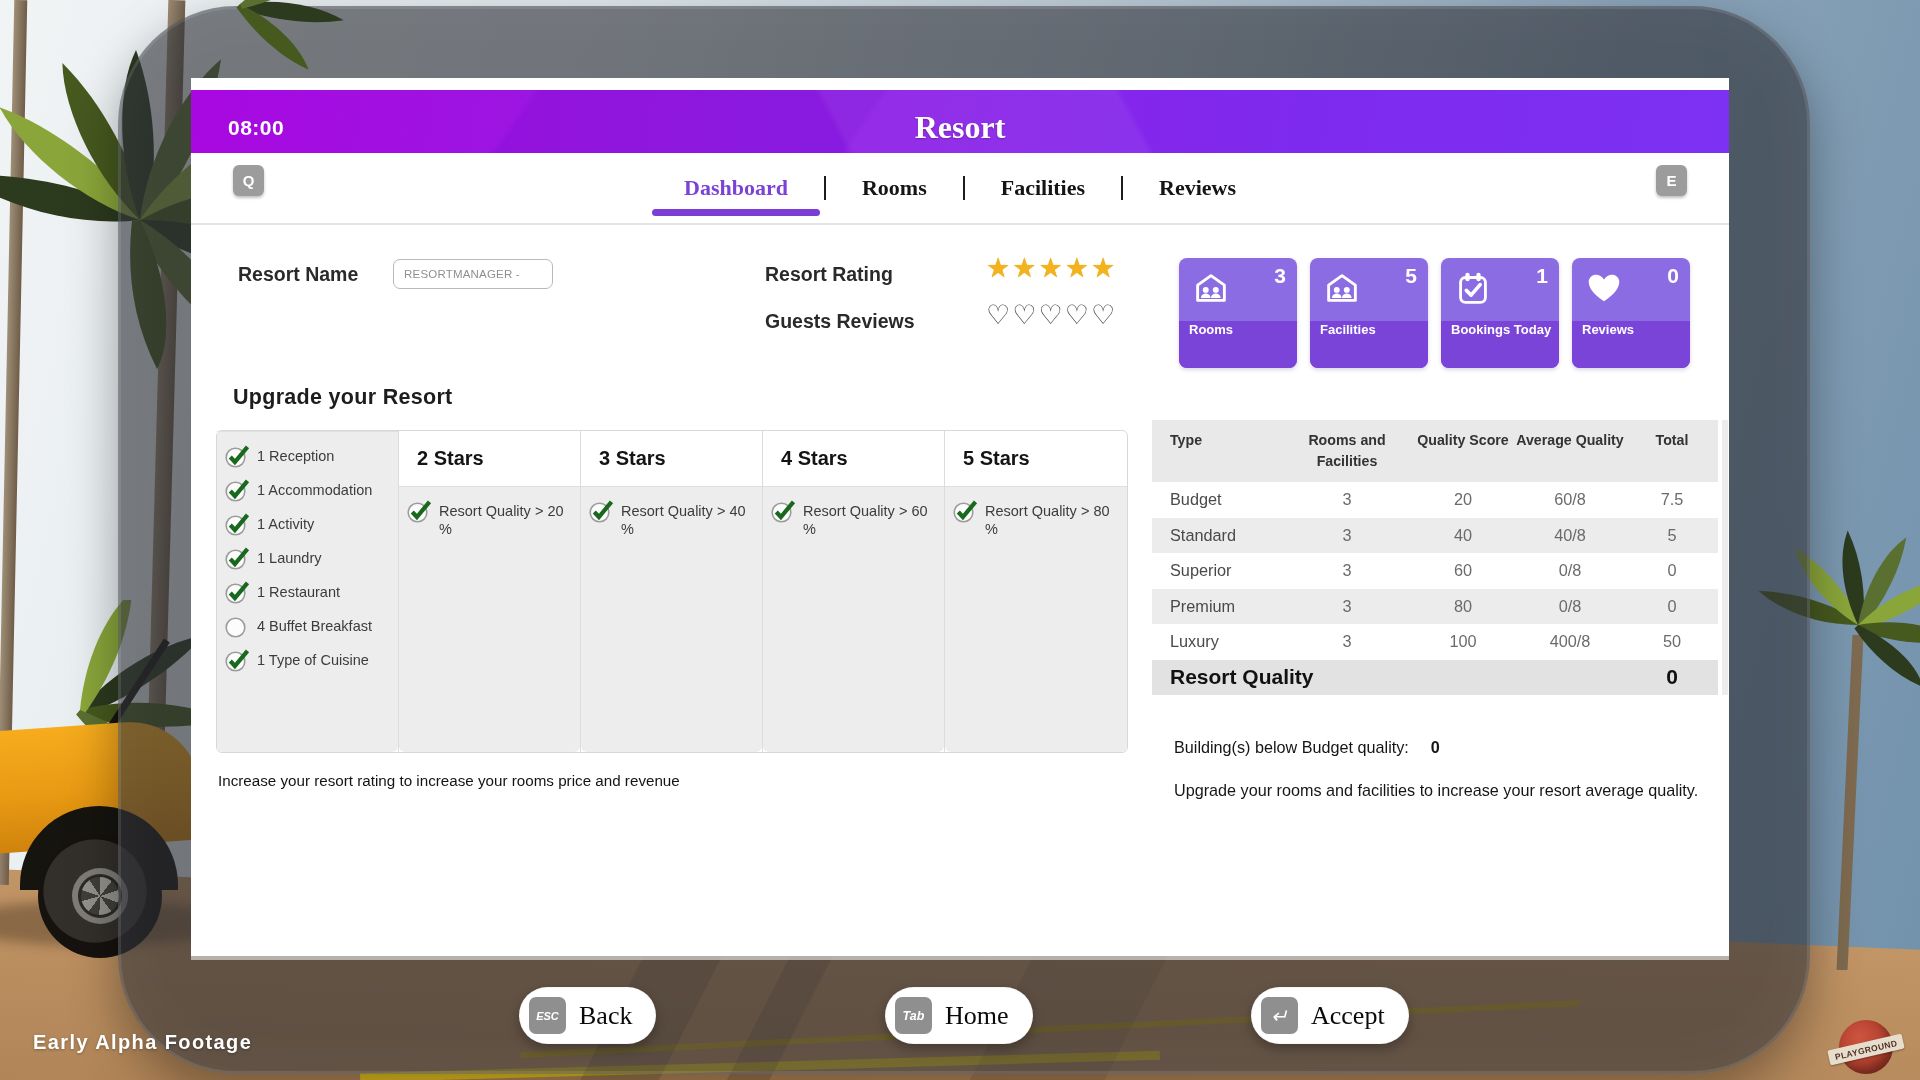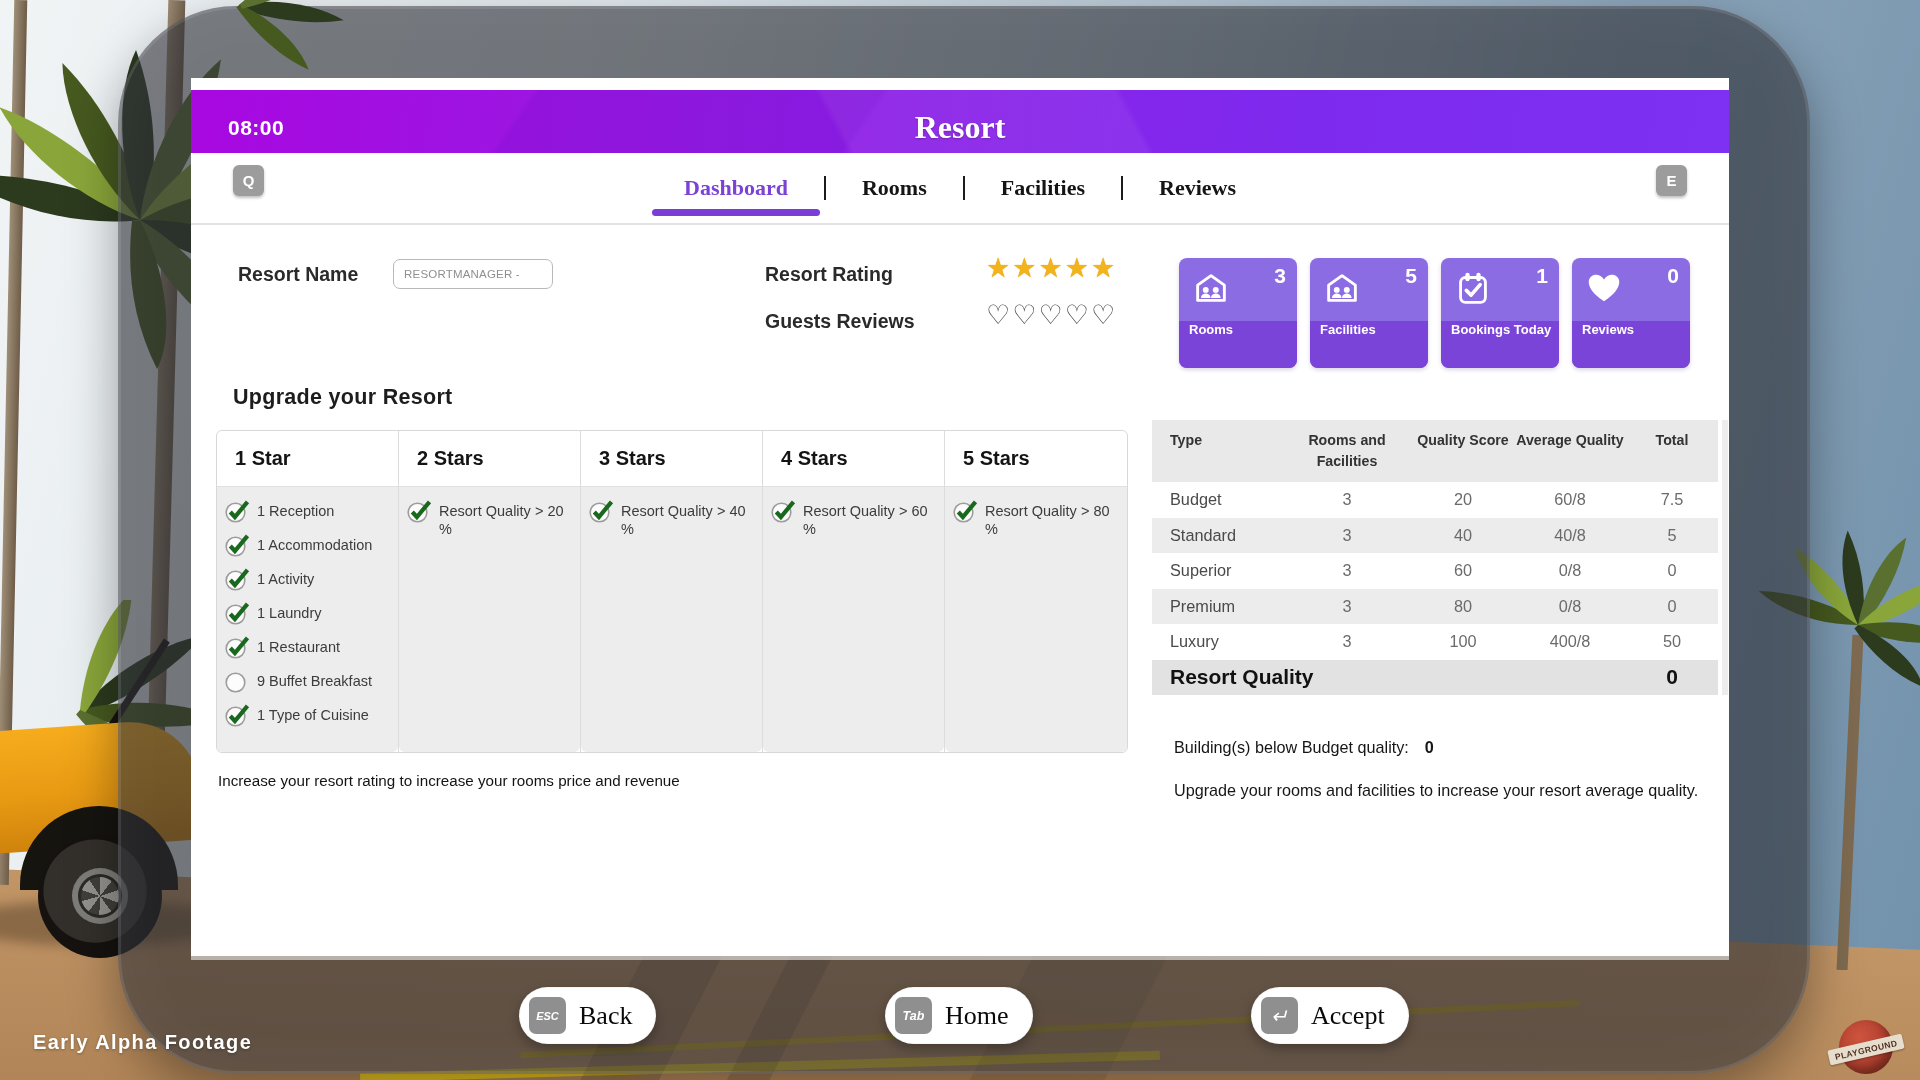--- a/index.html
+++ b/index.html
@@ -113,21 +113,21 @@
   .t-head{height:62px;background:#e9e9e9;font-size:14.2px;font-weight:700;color:#333;
           align-items:start;padding-top:0;}
   .t-head .t-cell{padding-top:10px;line-height:1.5;}
   .t-cell{text-align:center;font-size:16.3px;color:#6b6b6b;}
   .t-cell.first{text-align:left;padding-left:18px;color:#4a4a4a;}
   .t-head .t-cell{font-size:14.2px;color:#333;}
   .t-row.alt{background:#ececec;}
   .t-foot{background:#e2e2e2;grid-template-columns:474px 92px;font-weight:700;}
   .t-foot .t-cell{color:#111;font-size:21px;}
   
-  .note1{position:absolute;left:983px;top:660px;font-size:16.2px;color:#161616;display:flex;gap:16px;}
+  .note1{position:absolute;left:983px;top:660px;font-size:16.2px;color:#161616;display:flex;gap:22px;}
   .note1 b{font-weight:700;}
   .advice{position:absolute;left:983px;top:696px;width:548px;font-size:16.2px;color:#161616;line-height:32px;}
   
   .fbtn{position:absolute;top:987px;height:57px;border-radius:29px;background:#fff;display:flex;
         align-items:center;gap:13px;padding:0 24px 0 10px;cursor:pointer;
         box-shadow:0 5px 12px rgba(0,0,0,.28), inset 0 0 0 1px rgba(0,0,0,.04);}
   .fkey{width:37px;height:37px;border-radius:7px;background:#8f8f8f;color:#fff;display:flex;
         align-items:center;justify-content:center;font-weight:700;flex:0 0 37px;font-style:italic;}
   .fkey.small{font-size:11px;} .fkey.mid{font-size:12.5px;} .fkey.big{font-size:20px;font-weight:400;}
   .flabel{font-family:"Liberation Serif",serif;font-size:26px;color:#0a0a0a;}
@@ -342,21 +342,20 @@
               <path d="M22 36 C10 28 6 21 6 15.5 C6 10.8 9.8 8 13.6 8 C17 8 20 10 22 13 C24 10 27 8 30.4 8 C34.2 8 38 10.8 38 15.5 C38 21 34 28 22 36 Z" fill="#fff"></path>
             </svg></div>
           <div class="num">0</div>
           <div class="clabel">Reviews</div>
         </div>
       </div>
 
     <div class="upgrade-title">Upgrade your Resort</div>
     <div class="cols" id="cols">
         <div class="col">
-          <div class="col-h">1 Star</div>
           <div class="col-b">
             <div class="chk-item">
               <span><svg viewBox="0 0 26 26" width="26" height="26">
                   <circle cx="11.5" cy="14.5" r="9.3" fill="#fcfcfc" stroke="#9c9c9c" stroke-width="1.6"></circle>
                   <path d="M6.3 14 l4.6 5 L23.5 3.8" fill="none" stroke="#18691d" stroke-width="4.2"></path>
                 </svg></span>
               <span class="lbl">1 Reception</span>
             </div>
             <div class="chk-item">
               <span><svg viewBox="0 0 26 26" width="26" height="26">
@@ -383,21 +382,21 @@
               <span><svg viewBox="0 0 26 26" width="26" height="26">
                   <circle cx="11.5" cy="14.5" r="9.3" fill="#fcfcfc" stroke="#9c9c9c" stroke-width="1.6"></circle>
                   <path d="M6.3 14 l4.6 5 L23.5 3.8" fill="none" stroke="#18691d" stroke-width="4.2"></path>
                 </svg></span>
               <span class="lbl">1 Restaurant</span>
             </div>
             <div class="chk-item">
               <span><svg viewBox="0 0 26 26" width="26" height="26">
                   <circle cx="11.5" cy="14.5" r="9.3" fill="#fcfcfc" stroke="#9c9c9c" stroke-width="1.6"></circle>
                 </svg></span>
-              <span class="lbl">9 Buffet Breakfast</span>
+              <span class="lbl">4 Buffet Breakfast</span>
             </div>
             <div class="chk-item">
               <span><svg viewBox="0 0 26 26" width="26" height="26">
                   <circle cx="11.5" cy="14.5" r="9.3" fill="#fcfcfc" stroke="#9c9c9c" stroke-width="1.6"></circle>
                   <path d="M6.3 14 l4.6 5 L23.5 3.8" fill="none" stroke="#18691d" stroke-width="4.2"></path>
                 </svg></span>
               <span class="lbl">1 Type of Cuisine</span>
             </div>
           </div>
         </div>

